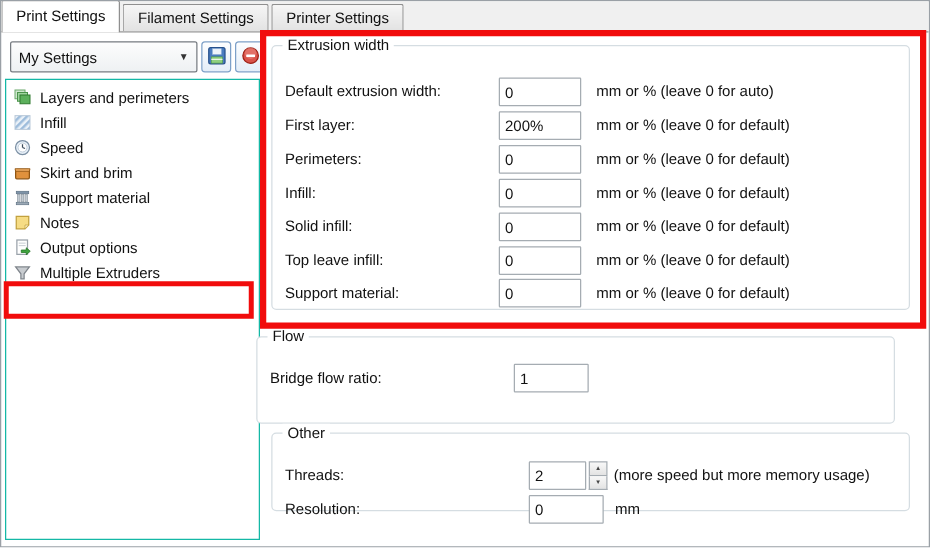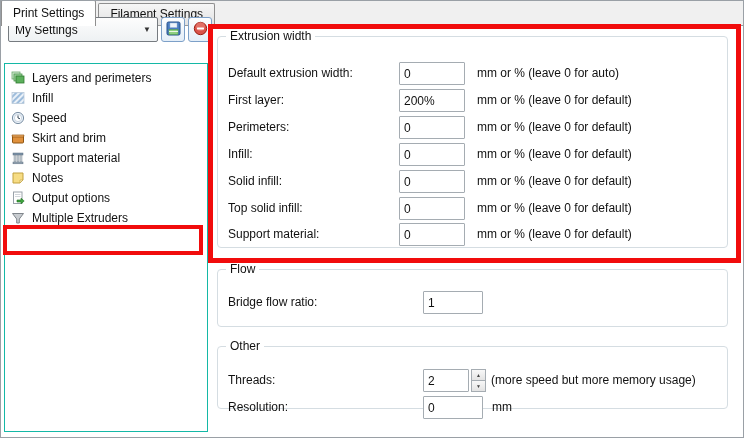--- a/index.html
+++ b/index.html
@@ -11,21 +11,21 @@
   
   .tabstrip { position:absolute; left:0; top:0; width:100%; height:25px;
               background:#f0f0f0; border-bottom:1px solid #9a9a9a; display:flex; align-items:flex-end; }
   .tab { height:22px; line-height:20px; padding:0 11px; background:linear-gradient(#f6f6f6,#e2e2e2);
          border:1px solid #8f8f8f; border-bottom:none; border-radius:2px 2px 0 0; margin-right:2px;
          cursor:default; white-space:nowrap;text-align:center; }
   .tab.active { height:26px; line-height:24px; background:#fff; position:relative; z-index:3;
                 margin-bottom:-1px; }
 
   
-  .preset-row { position:absolute; left:7px; top:16px; display:flex; gap:3px; }
+  .preset-row { position:absolute; left:7px; top:32px; display:flex; gap:3px; }
   .combo { width:150px; height:25px; border:1px solid #767b80; border-radius:2px;
            background:linear-gradient(#fdfdfd,#eef1f3); display:flex; align-items:center;
            padding:0 6px; }
   .combo .txt { flex:1; }
   .combo .caret { font-size:8px; color:#333; margin-left:4px; }
   .iconbtn { width:24px; height:25px; border:1px solid #7da0c8; border-radius:3px;
              background:linear-gradient(#fdfeff,#e4eef8); display:flex; align-items:center;
              justify-content:center; padding:0; }
 
   
@@ -60,20 +60,21 @@
   .redbox.main { left:207px; top:23px; width:533px; height:239px; }
 </style>
 </head>
 <body>
 
 <div class="window">
 
   <div class="tabstrip">
     <div class="tab active">Print Settings</div>
     <div class="tab">Filament Settings</div>
+    <div class="tab">Printer Settings</div>
   </div>
 
   <div class="preset-row">
     <div class="combo">
       <span class="txt">My Settings</span>
       <span class="caret">▼</span>
     </div>
     <button class="iconbtn">
       <span>
         <svg width="15" height="15" viewBox="0 0 15 15">
@@ -213,32 +214,32 @@
       <span class="lbl">Infill:</span>
       <input value="0" style="">
       <span class="sfx">mm or % (leave 0 for default)</span>
     </div>
     <div class="row" style="top:133px">
       <span class="lbl">Solid infill:</span>
       <input value="0" style="">
       <span class="sfx">mm or % (leave 0 for default)</span>
     </div>
     <div class="row" style="top:160px">
-      <span class="lbl">Top solid infill:</span>
+      <span class="lbl">Top leave infill:</span>
       <input value="0" style="">
       <span class="sfx">mm or % (leave 0 for default)</span>
     </div>
     <div class="row" style="top:186px">
       <span class="lbl">Support material:</span>
       <input value="0" style="">
       <span class="sfx">mm or % (leave 0 for default)</span>
     </div>
   </div>
 
-  <div class="gb" style="left:216px; top:268px; width:511px; height:58px;">
+  <div class="gb" style="left:204px; top:268px; width:511px; height:70px;">
     <span class="legend">Flow</span>
     <div class="row" style="top:21px">
       <span class="lbl">Bridge flow ratio:</span>
       <input style="left: 205px; width: 60px;" value="1">
     </div>
   </div>
 
   <div class="gb" style="left:216px; top:345px; width:511px; height:63px;">
     <span class="legend">Other</span>
     <div class="row" style="top:22px">

